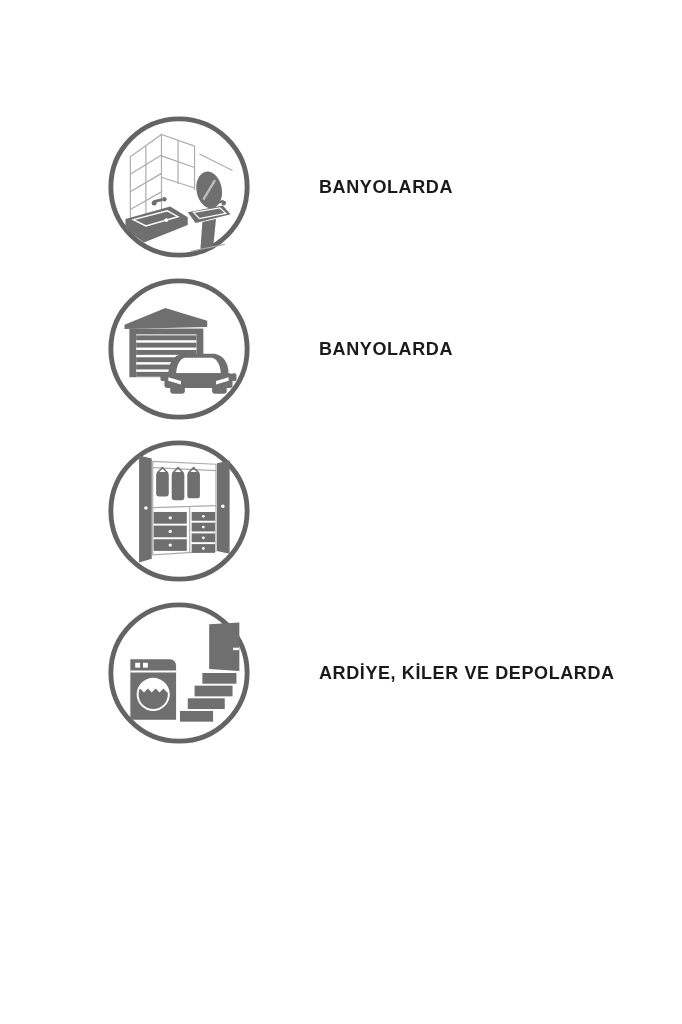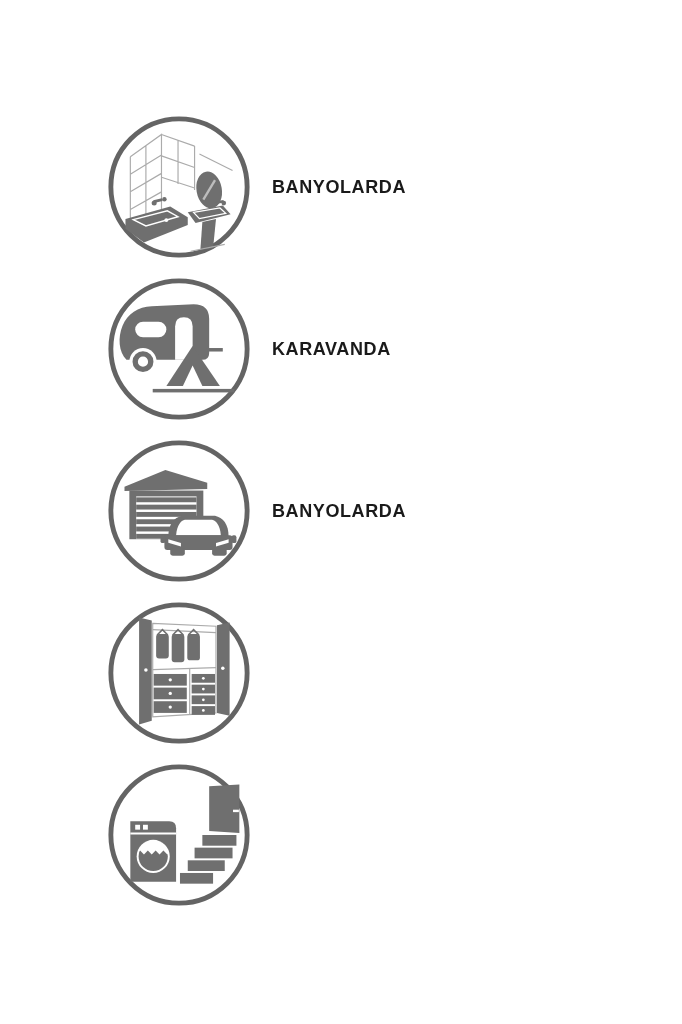--- a/index.html
+++ b/index.html
@@ -11,21 +11,21 @@
   }
   *{box-sizing:border-box;}
   html,body{margin:0;padding:0;}
   body{
     width:682px;height:1024px;
     background:var(--bg);
     font-family:"Liberation Sans", sans-serif;
     position:relative;overflow:hidden;
   }
   .list{position:absolute;left:106px;top:114px;}
-  .row{display:flex;align-items:center;height:146px;margin-bottom:16px;}
+  .row{display:flex;align-items:center;height:146px;margin-bottom:16px;gap:47px;}
   .icon-wrap{width:146px;height:146px;flex:0 0 146px;}
   .icon-wrap svg{display:block;width:146px;height:146px;}
   .label{
     margin-left:20px;
     font-size:18px;font-weight:700;letter-spacing:0.6px;
     color:var(--label-color);white-space:nowrap;
   }
   
   .cb{fill:#ffffff;stroke:var(--circle-border);stroke-width:5;}
   .f{fill:var(--icon-gray);}
@@ -68,37 +68,20 @@
           <g class="f">
             <rect x="113" y="89.6" width="8" height="2.8" transform="rotate(-10 113 91)"></rect>
             <circle cx="121" cy="91.5" r="2.4"></circle>
           </g>
           <path class="ln" d="M87 141 L122 134"></path>
         </svg>
       </span>
       <span class="label">BANYOLARDA</span>
     </div>
 
-    <div class="row">
-      <span class="icon-wrap">
-        <svg viewBox="0 0 150 150" aria-hidden="true">
-          <circle class="cb" cx="75" cy="75" r="70"></circle>
-          <path class="f" d="M21 86 C13 78 12 63 17 51 C22 39 33 31.5 47 31 L90 29 Q106 29 106 44 L106 79 Q106 86 99 86 Z"></path>
-          <rect class="w" x="30" y="47" width="32" height="16" rx="8"></rect>
-          <path class="w" d="M71 86 L71 52 Q71 42.5 80 42.5 Q89 42.5 89 52 L89 86 Z"></path>
-          <circle class="w" cx="38" cy="88" r="14"></circle>
-          <circle class="sf" cx="38" cy="88" r="8" stroke-width="5.5"></circle>
-          <rect class="f" x="103" y="74" width="17" height="3.6"></rect>
-          <path class="f" d="M62 113 L89 72 L117 113 Z"></path>
-          <path class="w" d="M79 113 L89 92 L99 113 Z"></path>
-          <rect class="f" x="48" y="116" width="84" height="3.6"></rect>
-        </svg>
-      </span>
-      <span class="label">KARAVANDA</span>
-    </div>
 
     <div class="row">
       <span class="icon-wrap">
         <svg viewBox="0 0 150 150" aria-hidden="true">
           <circle class="cb" cx="75" cy="75" r="70"></circle>
           <g class="f">
             <path d="M19 50 L61 33 L104 46 L104 52.5 L19 54.5 Z"></path>
             <rect x="24" y="54" width="76" height="50"></rect>
           </g>
           <rect class="w" x="31" y="60" width="62" height="44"></rect>
@@ -188,16 +171,17 @@
             <rect x="99" y="75" width="35" height="11"></rect>
           </g>
           <line class="wl2" x1="25" y1="73.5" x2="72" y2="73.5"></line>
           <rect class="w" x="30" y="64.5" width="5" height="5"></rect>
           <rect class="w" x="38" y="64.5" width="5" height="5"></rect>
           <circle class="w" cx="48.5" cy="97" r="17"></circle>
           <path class="f" clip-path="url(#wmclip)" d="M31 95 L35 91 L39 95 L43 91 L47 95 L51 91 L55 95 L59 91 L63 95 L66 92 L66 114 L31 114 Z"></path>
           <rect class="w" x="130.5" y="49" width="6" height="2.5"></rect>
         </svg>
       </span>
+      <span class="label">ARDİYE, KİLER VE DEPOLARDA</span>
     </div>
 
   </div>
 </div>
 
 </body></html>

